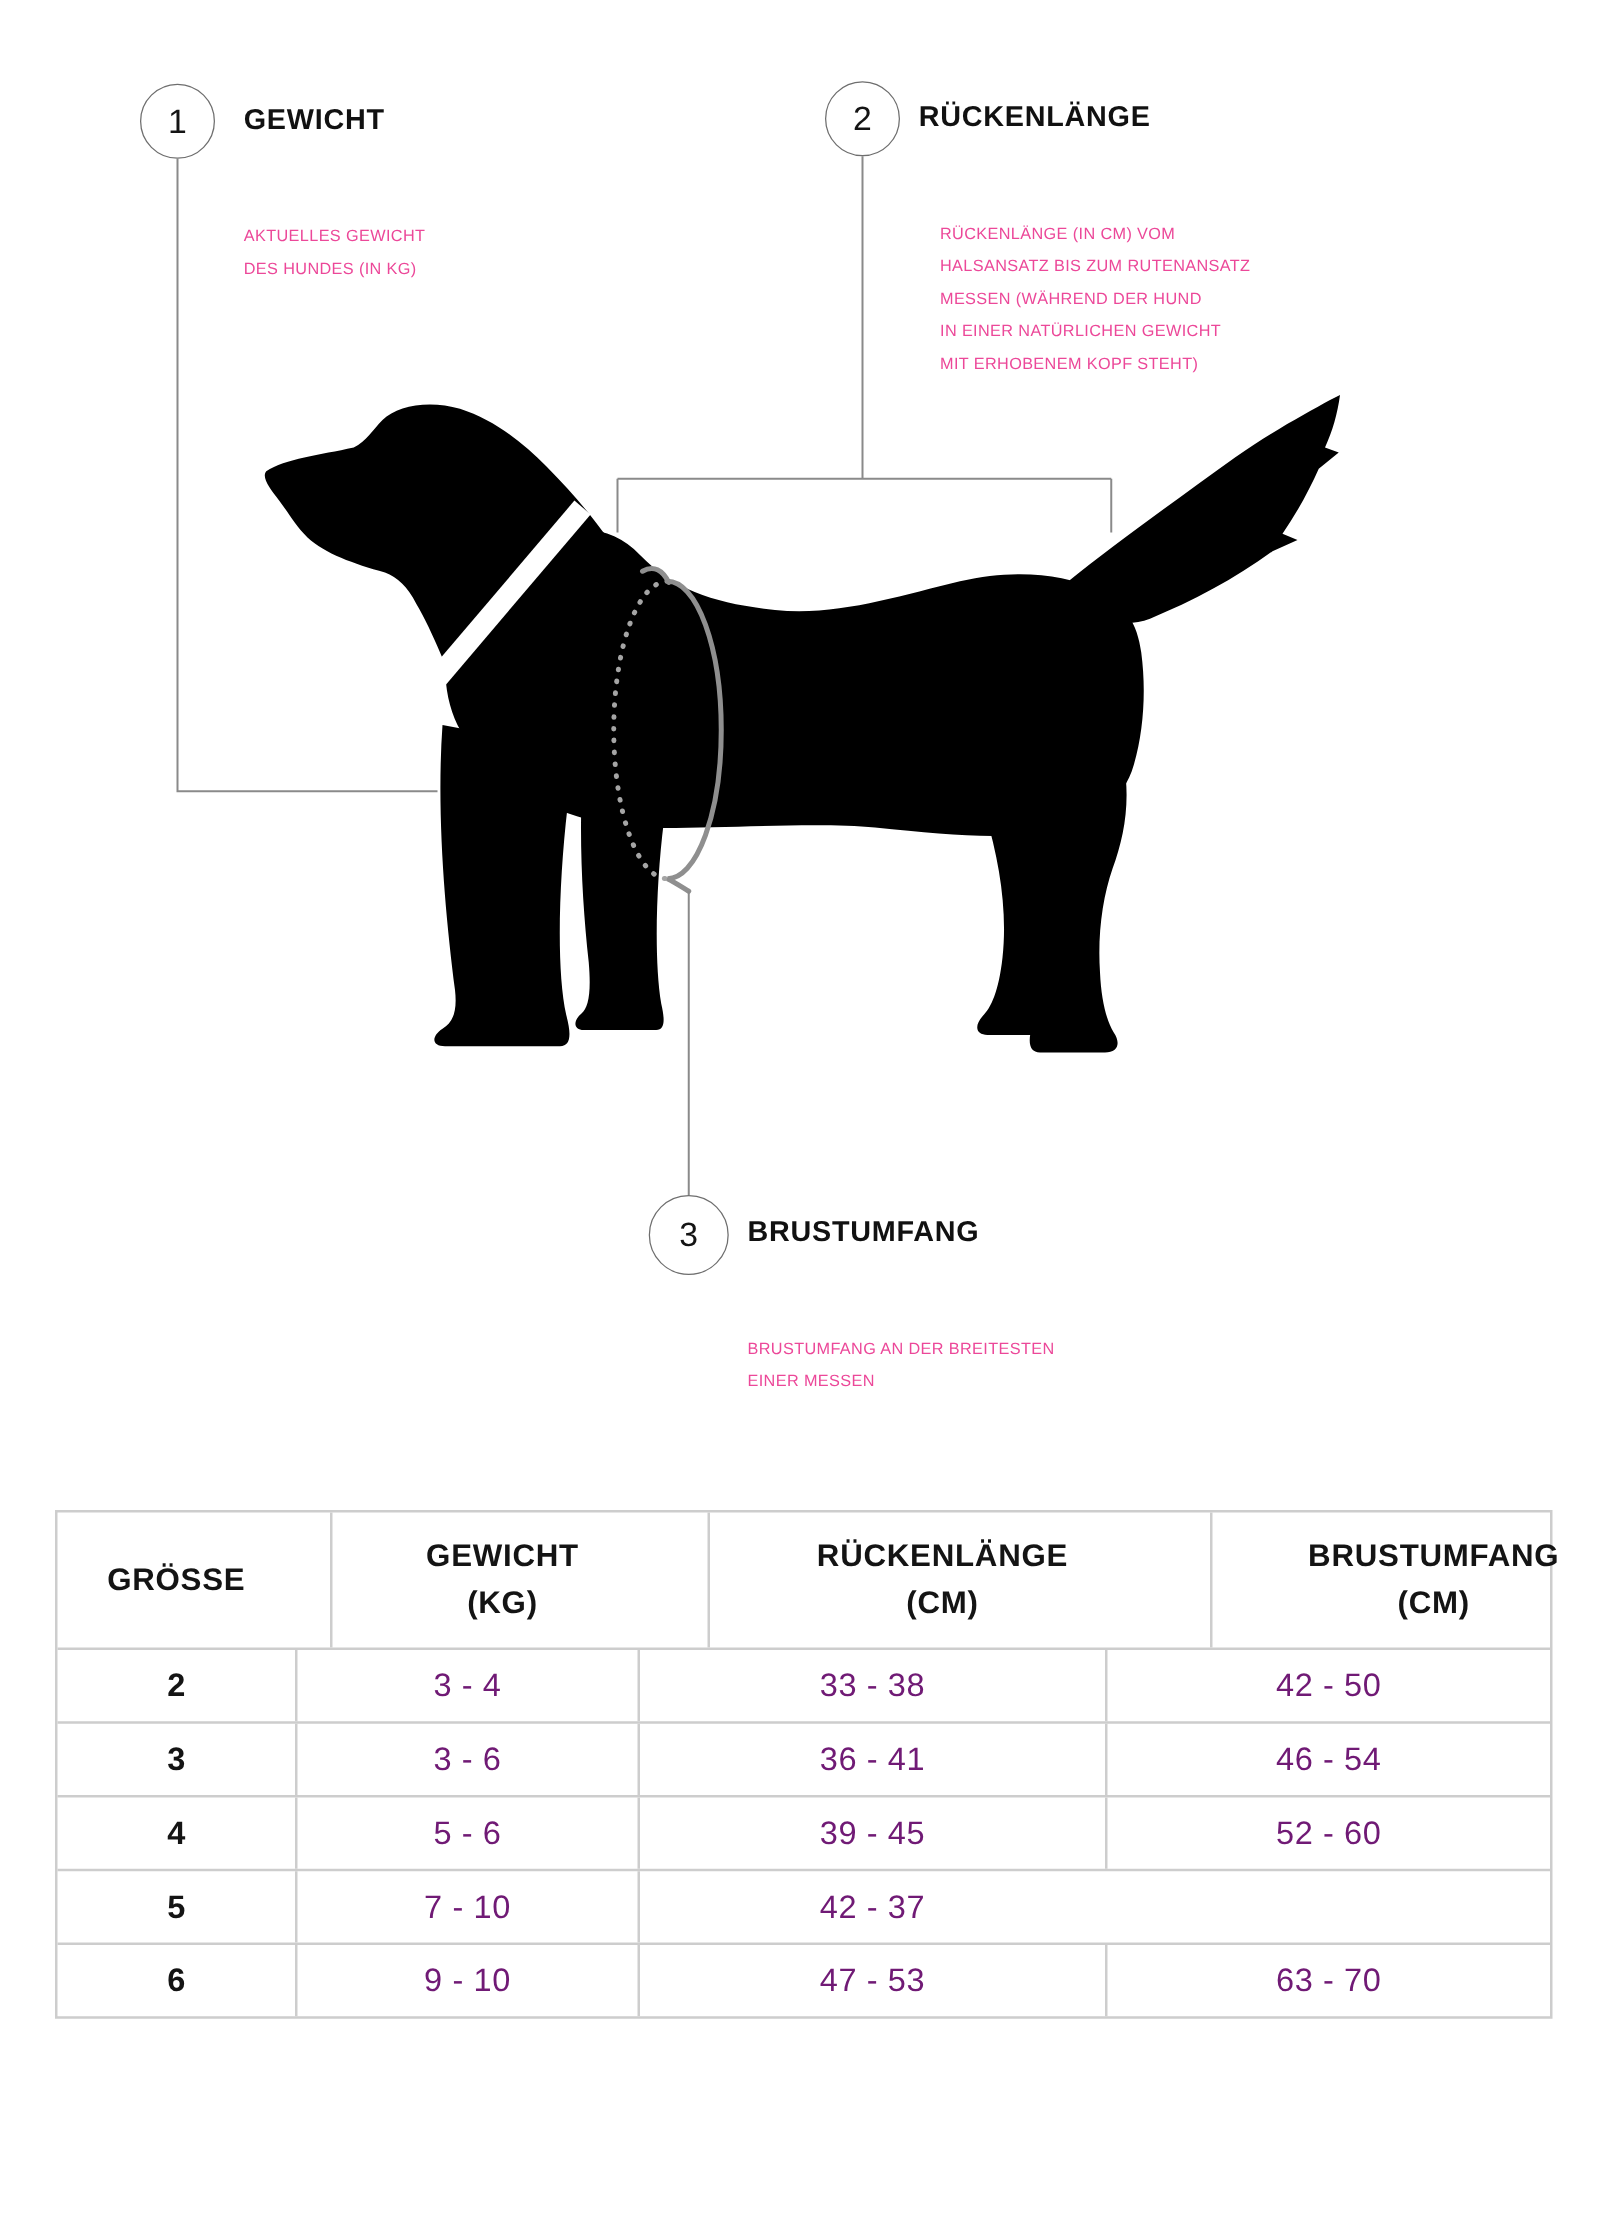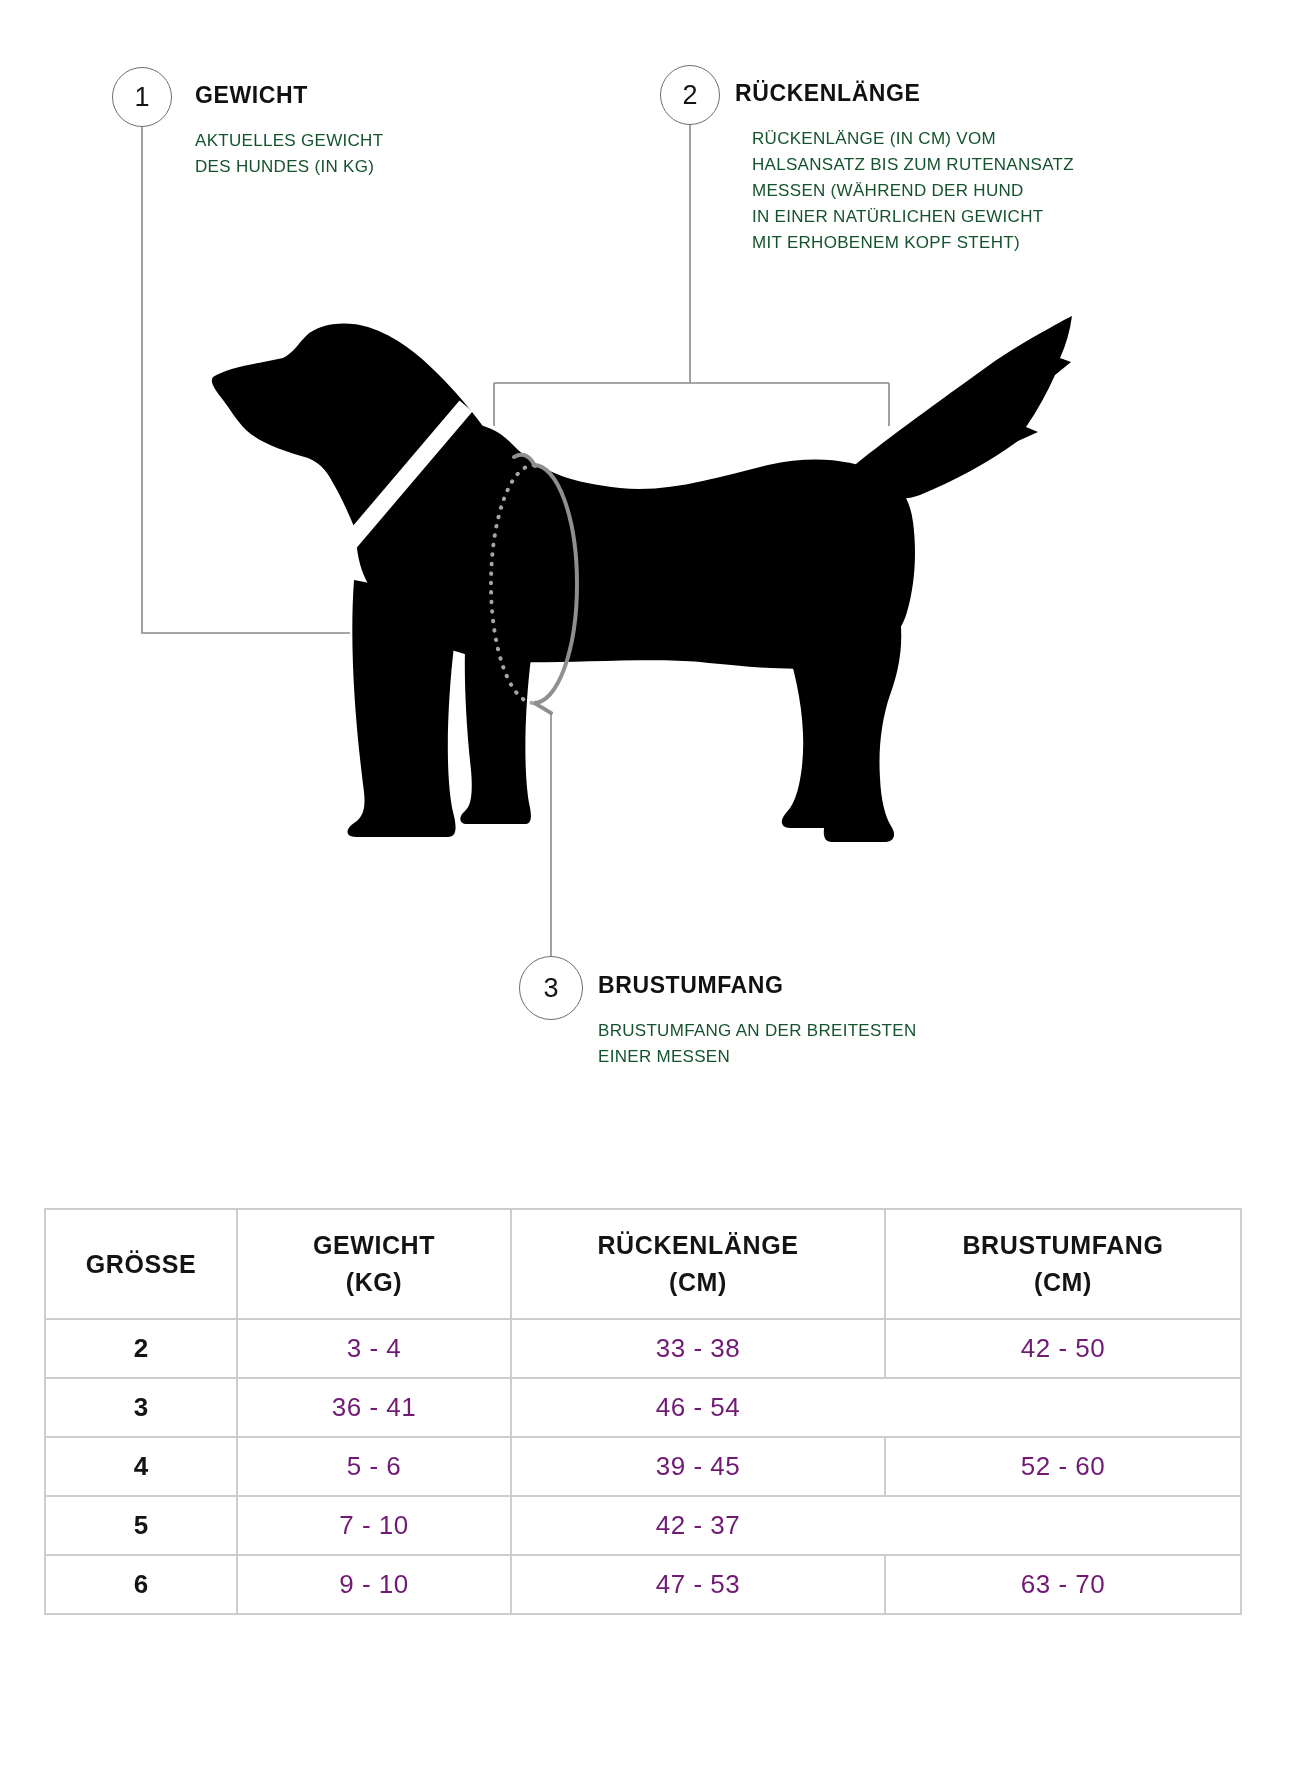--- a/index.html
+++ b/index.html
@@ -10,35 +10,35 @@
   svg.diagram{position:absolute;left:0;top:0;}
   .circle{
     position:absolute;box-sizing:border-box;border:1.6px solid #6e6e6e;border-radius:50%;
     background:#fff;display:flex;align-items:center;justify-content:center;
     font-size:27px;font-weight:400;color:#141414;
   }
   .ann-title{
     position:absolute;font-size:23px;font-weight:700;letter-spacing:0.6px;color:#111;
     white-space:nowrap;
   }
-  .ann-desc{position:absolute;font-size:17px;letter-spacing:0.3px;line-height:26px;color:#14532d;}
+  .ann-desc{position:absolute;font-size:13px;letter-spacing:0.3px;line-height:26px;color:#ec4899;margin-top:48px;}
   .ann-desc div{white-space:nowrap;}
 
   .size-table{
     position:absolute;left:44px;top:1208px;width:1198px;box-sizing:border-box;
     border:2px solid #cdcdcd;
   }
   .tr{display:grid;grid-template-columns:190px 274px 374px 356px;}
   .tr + .tr{border-top:2px solid #cdcdcd;}
   .td{
     box-sizing:border-box;display:flex;flex-direction:column;align-items:center;justify-content:center;
     text-align:center;
   }
   .td + .td{border-left:2px solid #cdcdcd;}
-  .th-row{height:108px;}
+  .th-row{height:108px;gap:28px;}
   .data-row{height:57px;}
   .th{font-weight:700;font-size:25px;letter-spacing:0.6px;line-height:37px;color:#141414;}
   .th .sub:empty{display:none;}
   .cell-size{font-weight:700;font-size:26px;color:#141414;}
   .cell-val{font-weight:400;font-size:26px;color:#701a75;letter-spacing:0.5px;}
 </style>
 </head>
 <body>
 
 <div class="canvas">
@@ -149,20 +149,21 @@
     </div>
 
     <div class="tr data-row">
       <div class="td cell-size">2</div>
       <div class="td cell-val">3 - 4</div>
       <div class="td cell-val">33 - 38</div>
       <div class="td cell-val">42 - 50</div>
     </div>
     <div class="tr data-row">
       <div class="td cell-size">3</div>
+      <div class="td cell-val">3 - 6</div>
       <div class="td cell-val">36 - 41</div>
       <div class="td cell-val">46 - 54</div>
     </div>
     <div class="tr data-row">
       <div class="td cell-size">4</div>
       <div class="td cell-val">5 - 6</div>
       <div class="td cell-val">39 - 45</div>
       <div class="td cell-val">52 - 60</div>
     </div>
     <div class="tr data-row">

